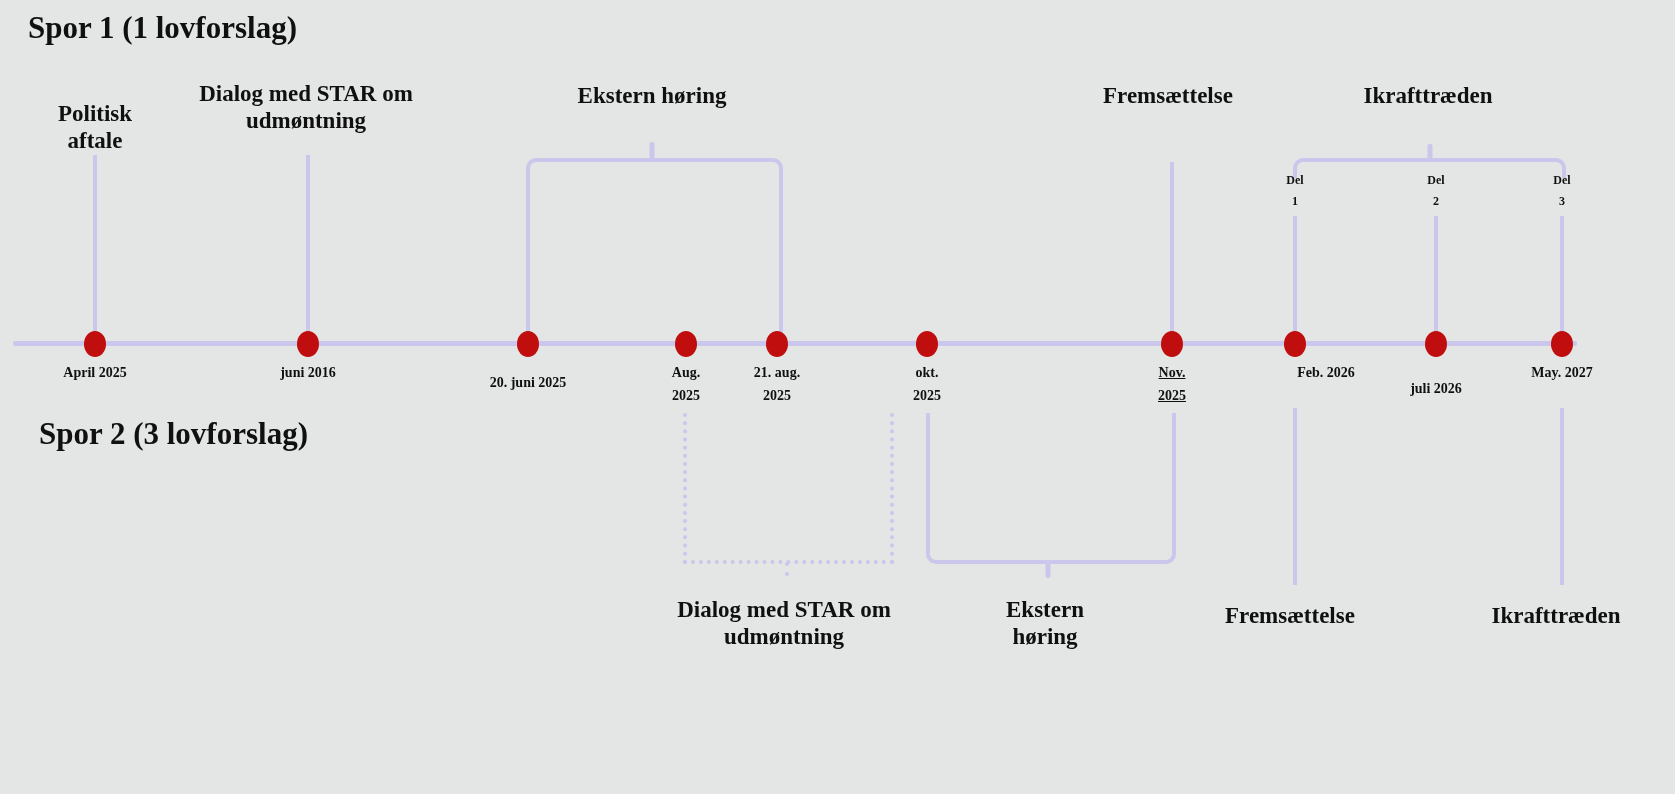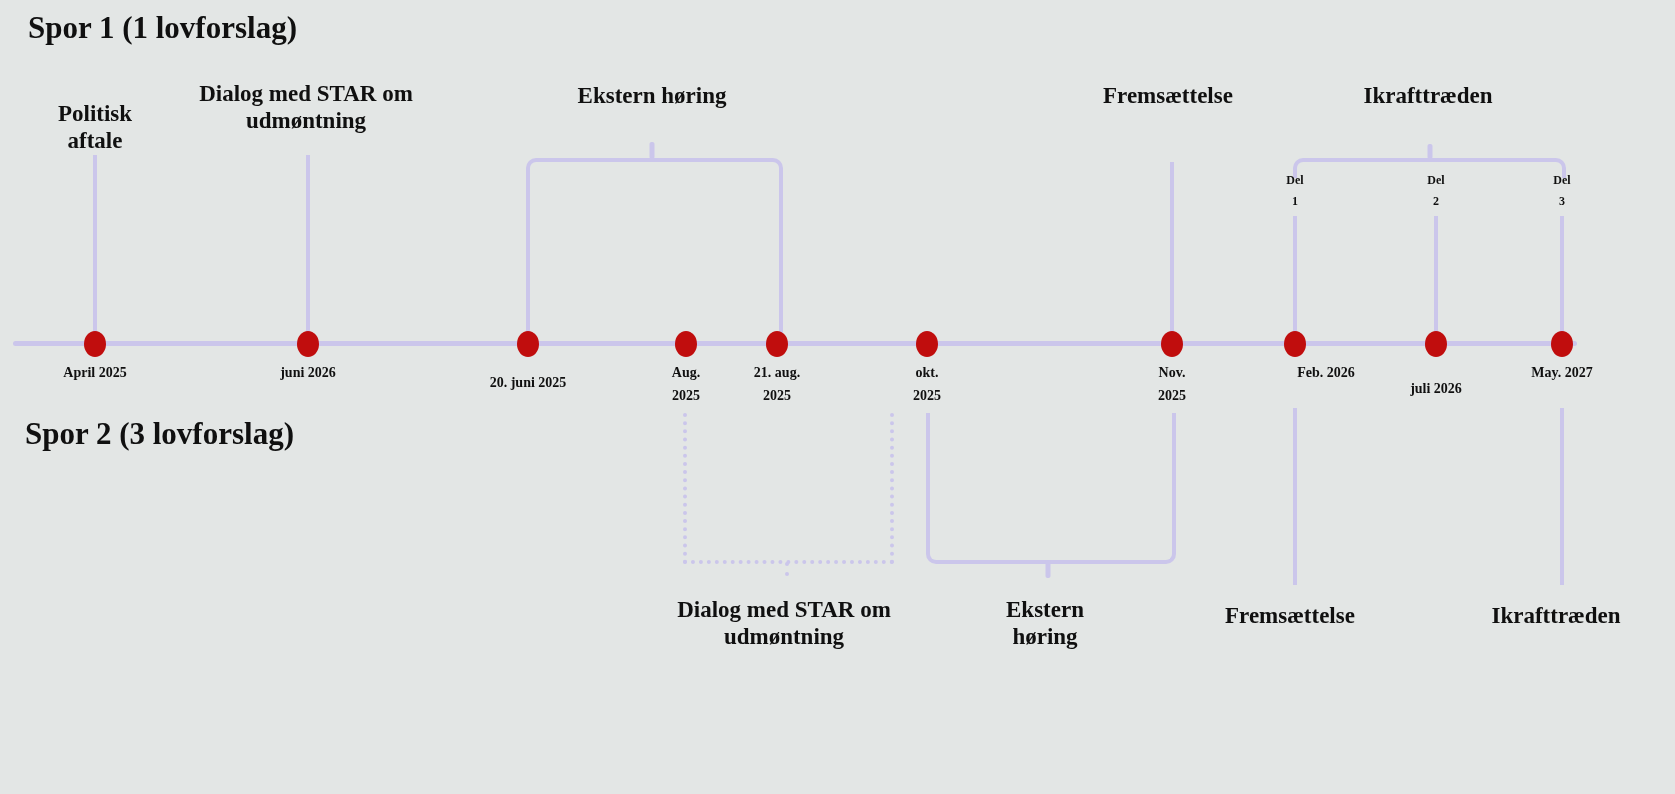--- a/index.html
+++ b/index.html
@@ -153,21 +153,21 @@
   <div class="vline" style="left:1436px; top:216px; height:127px;"></div>
 
   <div class="del" style="left:1562px; top:170px;">
     <div>Del</div>
     <div>3</div>
   </div>
   <div class="vline" style="left:1562px; top:216px; height:127px;"></div>
 
   <div class="timeline-axis"></div>
 
-  <div class="track-title" style="left:25px; top:416px;">Spor 2 (3 lovforslag)</div>
+  <div class="track-title" style="left:39px; top:416px;">Spor 2 (3 lovforslag)</div>
 
   <div class="bracket-dotted" style="left:683px; top:413px; width:203px; height:147px;"></div>
   <div class="tick-dotted" style="left:787px; top:562px; height:14px;"></div>
   <div class="evt" style="left:784px; top:596px;">
     <div>Dialog med STAR om</div>
     <div>udmøntning</div>
   </div>
 
   <div class="bracket-down" style="left:926px; top:413px; width:242px; height:147px;"></div>
   <div class="tick" style="left:1048px; top:560px; height:18px;"></div>
@@ -185,21 +185,21 @@
   <div class="evt" style="left:1556px; top:602px;">
     <div>Ikrafttræden</div>
   </div>
 
 <div class="dot" style="left: 95px; top: 344px;"></div>
     <div class="date-label" style="left: 95px; top: 361px;">
       <div>April 2025</div>
     </div>
     <div class="dot" style="left: 308px; top: 344px;"></div>
     <div class="date-label" style="left: 308px; top: 361px;">
-      <div>juni 2026</div>
+      <div>juni 2016</div>
     </div>
     <div class="dot" style="left: 528px; top: 344px;"></div>
     <div class="date-label" style="left: 528px; top: 361px; margin-top: 10px;">
       <div>20. juni 2025</div>
     </div>
     <div class="dot" style="left: 686px; top: 344px;"></div>
     <div class="date-label" style="left: 686px; top: 361px;">
       <div>Aug.</div>
       <div>2025</div>
     </div>
@@ -207,21 +207,21 @@
     <div class="date-label" style="left: 777px; top: 361px;">
       <div>21. aug.</div>
       <div>2025</div>
     </div>
     <div class="dot" style="left: 927px; top: 344px;"></div>
     <div class="date-label" style="left: 927px; top: 361px;">
       <div>okt.</div>
       <div>2025</div>
     </div>
     <div class="dot" style="left: 1172px; top: 344px;"></div>
-    <div class="date-label" style="left: 1172px; top: 361px;">
+    <div class="date-label" style="left: 1172px; top: 361px; text-decoration: underline;">
       <div>Nov.</div>
       <div>2025</div>
     </div>
     <div class="dot" style="left: 1295px; top: 344px;"></div>
     <div class="date-label" style="left: 1295px; top: 361px; margin-left: 31px;">
       <div>Feb. 2026</div>
     </div>
     <div class="dot" style="left: 1436px; top: 344px;"></div>
     <div class="date-label" style="left: 1436px; top: 361px; margin-top: 16px;">
       <div>juli 2026</div>

